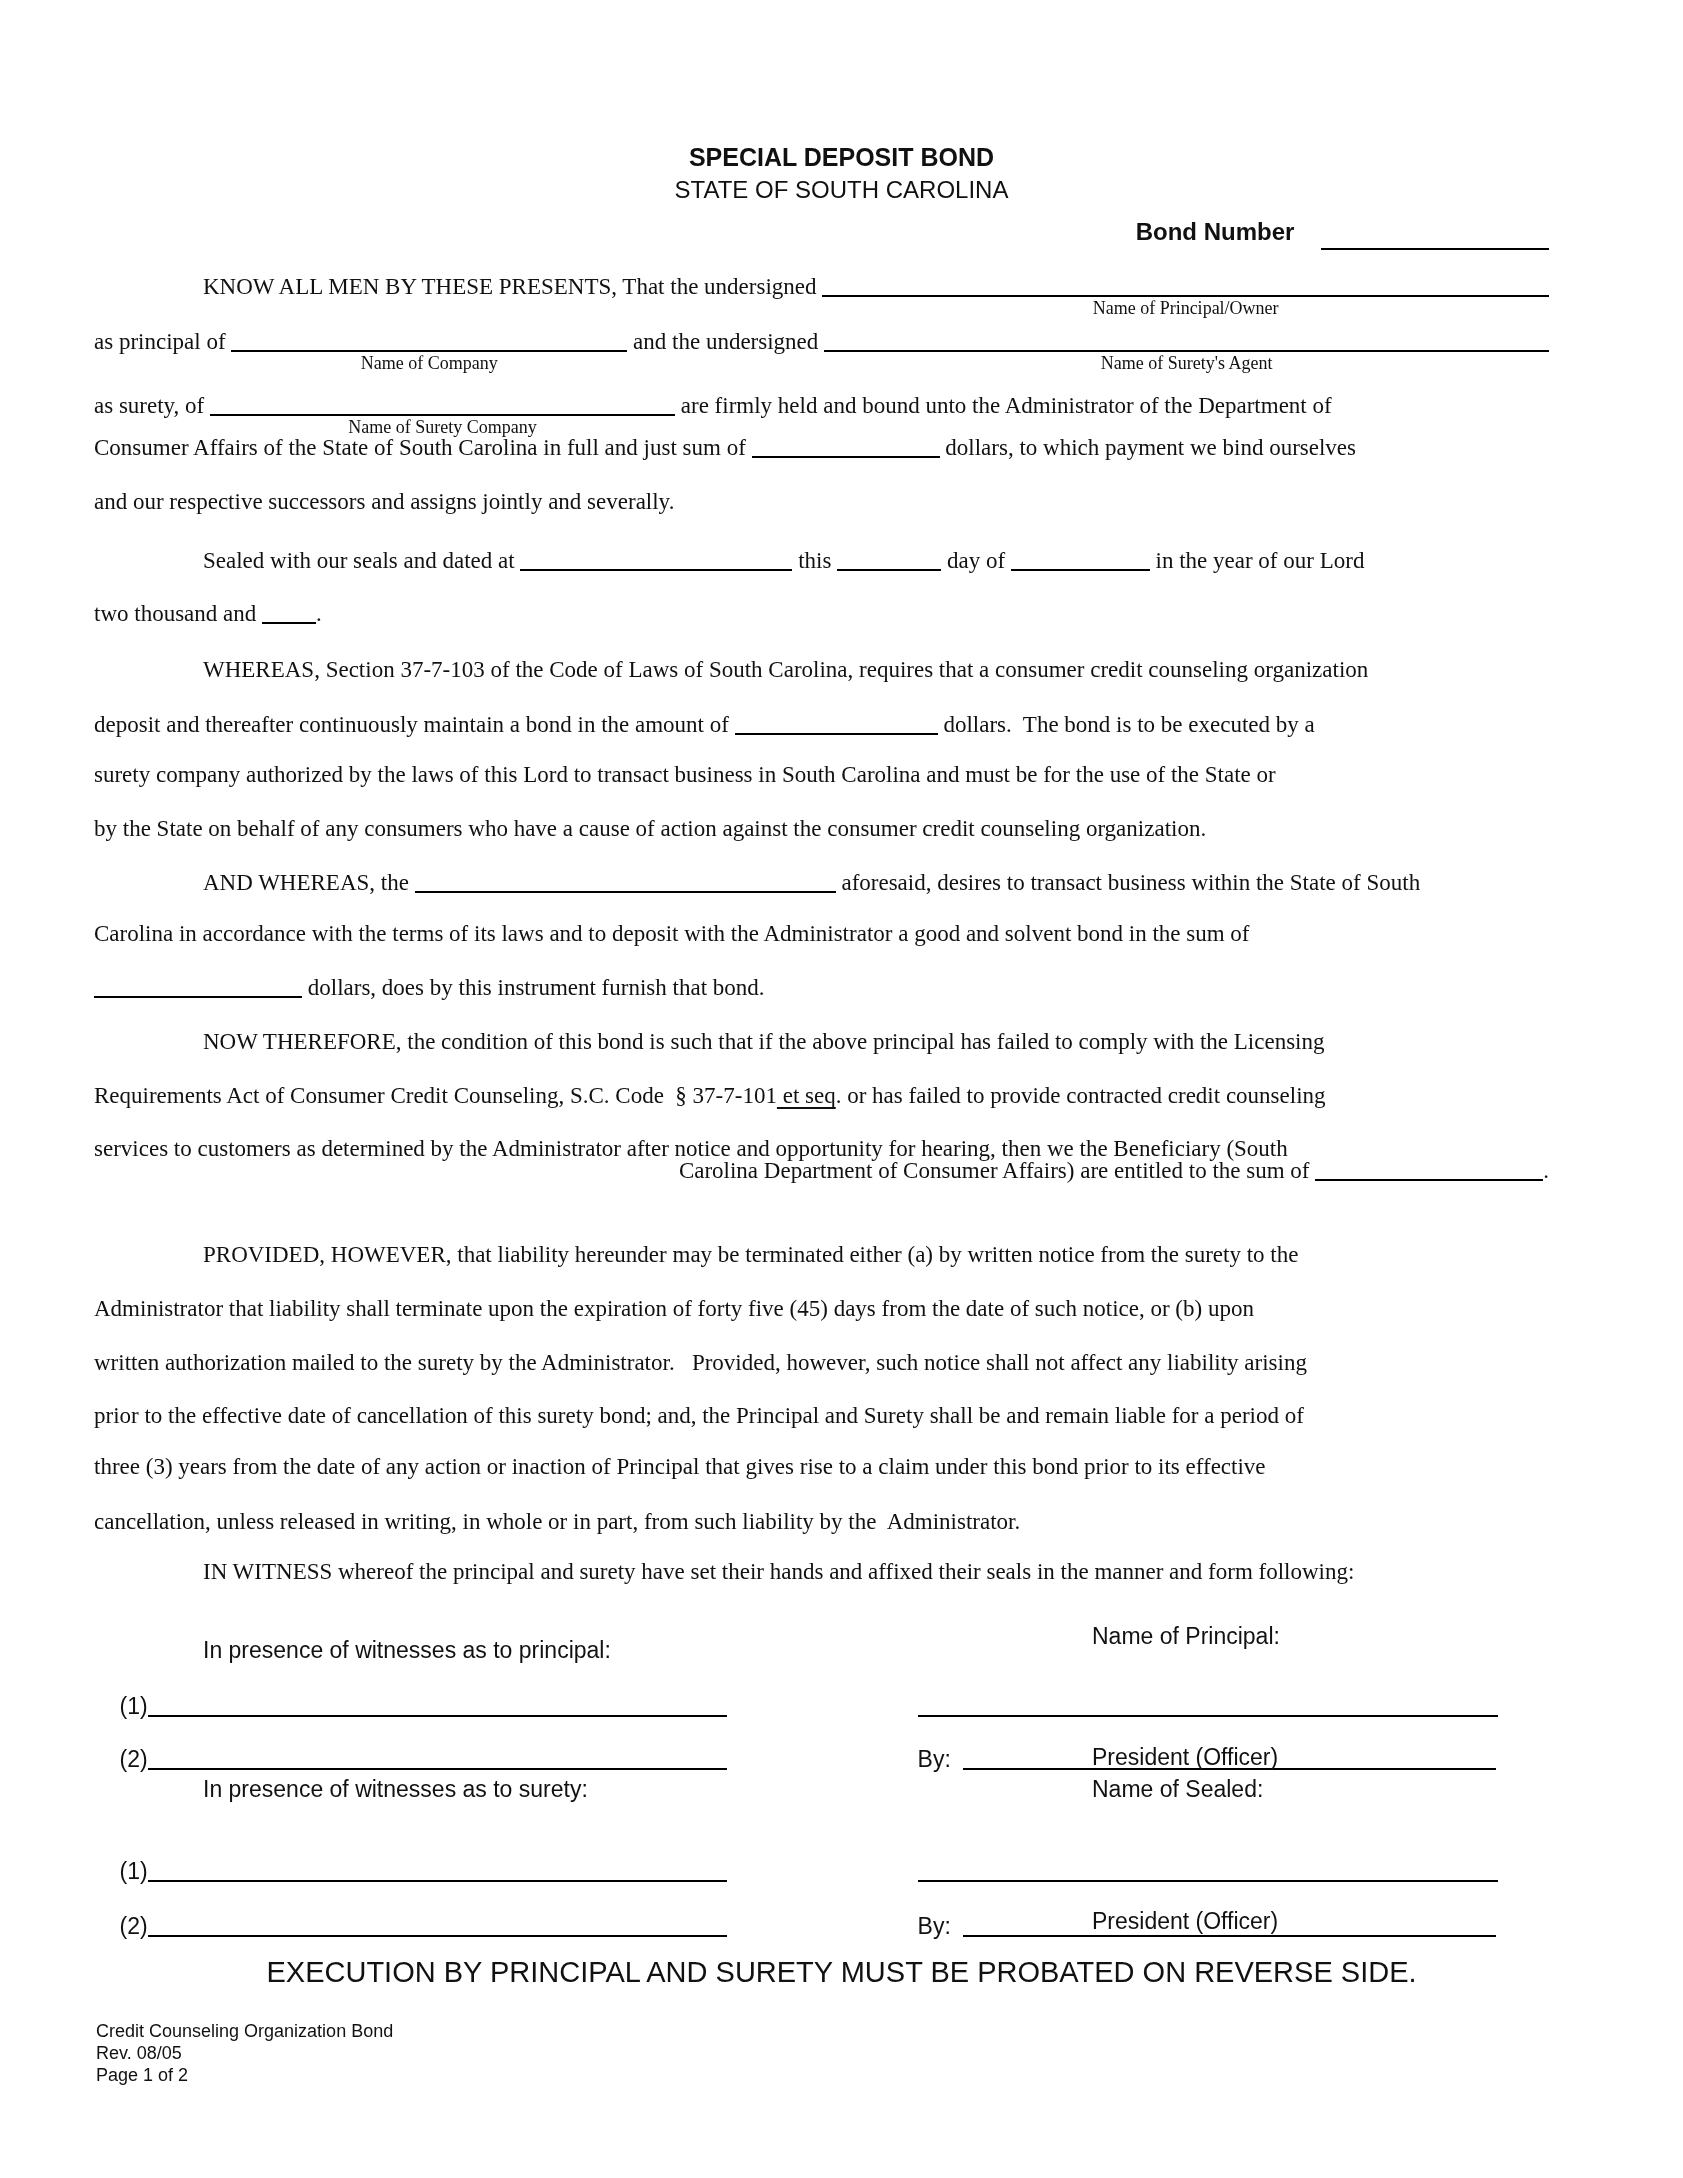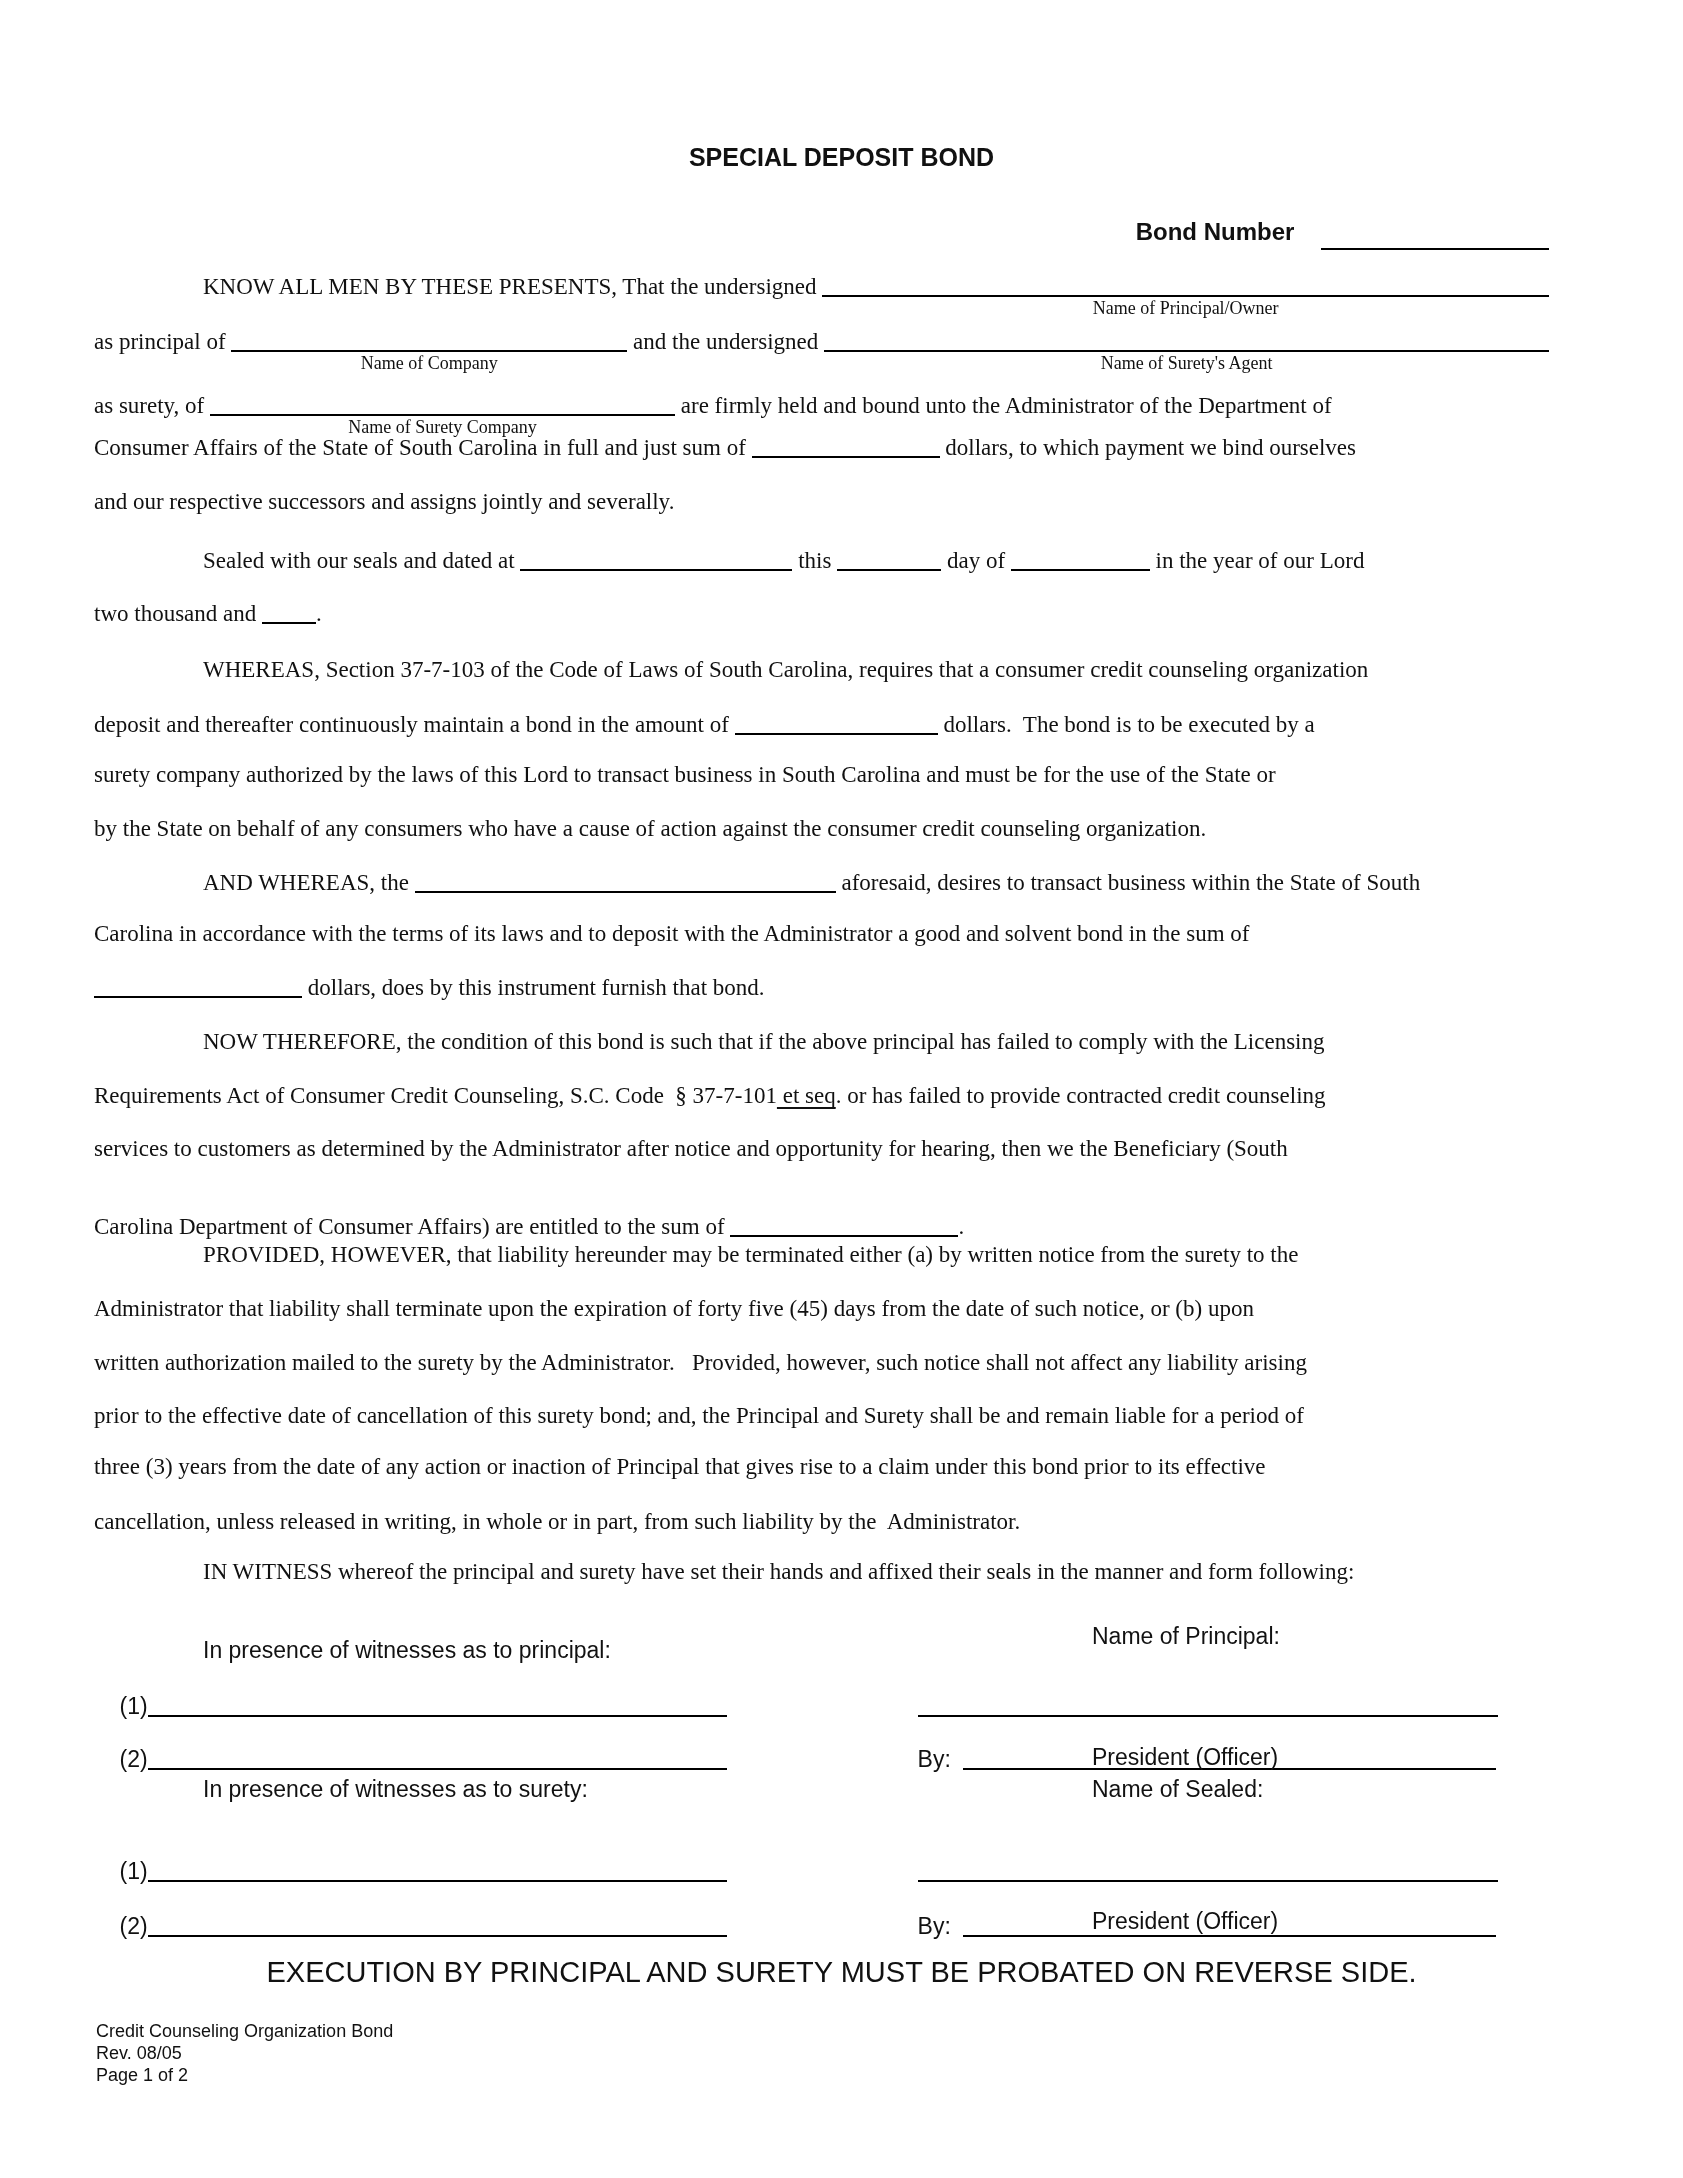--- a/index.html
+++ b/index.html
@@ -64,20 +64,21 @@
   }
 
   #footer{position:absolute;left:96px;top:2020px;font-size:18px;line-height:22px;}
 </style>
 </head>
 <body>
 
 <div id="page">
 
   <div id="title2" class="title-line">SPECIAL DEPOSIT BOND</div>
+  <div id="title3" class="title-line">STATE OF SOUTH CAROLINA</div>
 
   <div id="bondline">
     <span class="label">Bond Number </span>
     <span class="blank" style="width:228px"></span>
   </div>
 
   <div id="docbody">
       <div class="line flexline" style="top: 272px;"><span class="indent"></span><span class="run">KNOW ALL MEN BY THESE PRESENTS, That the undersigned </span><span class="blank fill"><span class="cap">Name of Principal/Owner</span></span></div>
       <div class="line flexline" style="top: 327px;"><span class="run">as principal of </span><span class="blank" style="width: 396px;"><span class="cap">Name of Company</span></span><span class="run"> and the undersigned </span><span class="blank fill"><span class="cap">Name of Surety's Agent</span></span></div>
       <div class="line" style="top: 391px;"><span class="run">as surety, of </span><span class="blank" style="width: 465px;"><span class="cap">Name of Surety Company</span></span><span class="run"> are firmly held and bound unto the Administrator of the Department of</span></div>
@@ -88,21 +89,21 @@
       <div class="line" style="top: 655px;"><span class="indent"></span><span class="run">WHEREAS, Section 37-7-103 of the Code of Laws of South Carolina, requires that a consumer credit counseling organization</span></div>
       <div class="line" style="top: 710px;"><span class="run">deposit and thereafter continuously maintain a bond in the amount of </span><span class="blank" style="width: 203px;"></span><span class="run"> dollars.  The bond is to be executed by a</span></div>
       <div class="line" style="top: 760px;"><span class="run">surety company authorized by the laws of this Lord to transact business in South Carolina and must be for the use of the State or</span></div>
       <div class="line" style="top: 814px;"><span class="run">by the State on behalf of any consumers who have a cause of action against the consumer credit counseling organization.</span></div>
       <div class="line" style="top: 868px;"><span class="indent"></span><span class="run">AND WHEREAS, the </span><span class="blank" style="width: 421px;"></span><span class="run"> aforesaid, desires to transact business within the State of South</span></div>
       <div class="line" style="top: 919px;"><span class="run">Carolina in accordance with the terms of its laws and to deposit with the Administrator a good and solvent bond in the sum of</span></div>
       <div class="line" style="top: 973px;"><span class="blank" style="width: 208px;"></span><span class="run"> dollars, does by this instrument furnish that bond.</span></div>
       <div class="line" style="top: 1027px;"><span class="indent"></span><span class="run">NOW THEREFORE, the condition of this bond is such that if the above principal has failed to comply with the Licensing</span></div>
       <div class="line" style="top: 1081px;"><span class="run">Requirements Act of Consumer Credit Counseling, S.C. Code  § 37-7-101</span><span class="run u"> et seq</span><span class="run">. or has failed to provide contracted credit counseling</span></div>
       <div class="line" style="top: 1134px;"><span class="run">services to customers as determined by the Administrator after notice and opportunity for hearing, then we the Beneficiary (South</span></div>
-      <div class="line" style="top: 1212px;"><span class="run">Carolina Department of Consumer Affairs) are entitled to the sum of </span><span class="blank" style="width: 228px;"></span><span class="run">.</span></div>
+      <div class="line" style="top: 1156px; text-align: right;"><span class="run">Carolina Department of Consumer Affairs) are entitled to the sum of </span><span class="blank" style="width: 228px;"></span><span class="run">.</span></div>
       <div class="line" style="top: 1240px;"><span class="indent"></span><span class="run">PROVIDED, HOWEVER, that liability hereunder may be terminated either (a) by written notice from the surety to the</span></div>
       <div class="line" style="top: 1294px;"><span class="run">Administrator that liability shall terminate upon the expiration of forty five (45) days from the date of such notice, or (b) upon</span></div>
       <div class="line" style="top: 1348px;"><span class="run">written authorization mailed to the surety by the Administrator.   Provided, however, such notice shall not affect any liability arising</span></div>
       <div class="line" style="top: 1401px;"><span class="run">prior to the effective date of cancellation of this surety bond; and, the Principal and Surety shall be and remain liable for a period of</span></div>
       <div class="line" style="top: 1452px;"><span class="run">three (3) years from the date of any action or inaction of Principal that gives rise to a claim under this bond prior to its effective</span></div>
       <div class="line" style="top: 1507px;"><span class="run">cancellation, unless released in writing, in whole or in part, from such liability by the  Administrator.</span></div>
       <div class="line" style="top: 1557px;"><span class="indent"></span><span class="run">IN WITNESS whereof the principal and surety have set their hands and affixed their seals in the manner and form following:</span></div>
     </div>
 
   <span class="wtext" style="left:203px;top:1635px">In presence of witnesses as to principal:</span>

